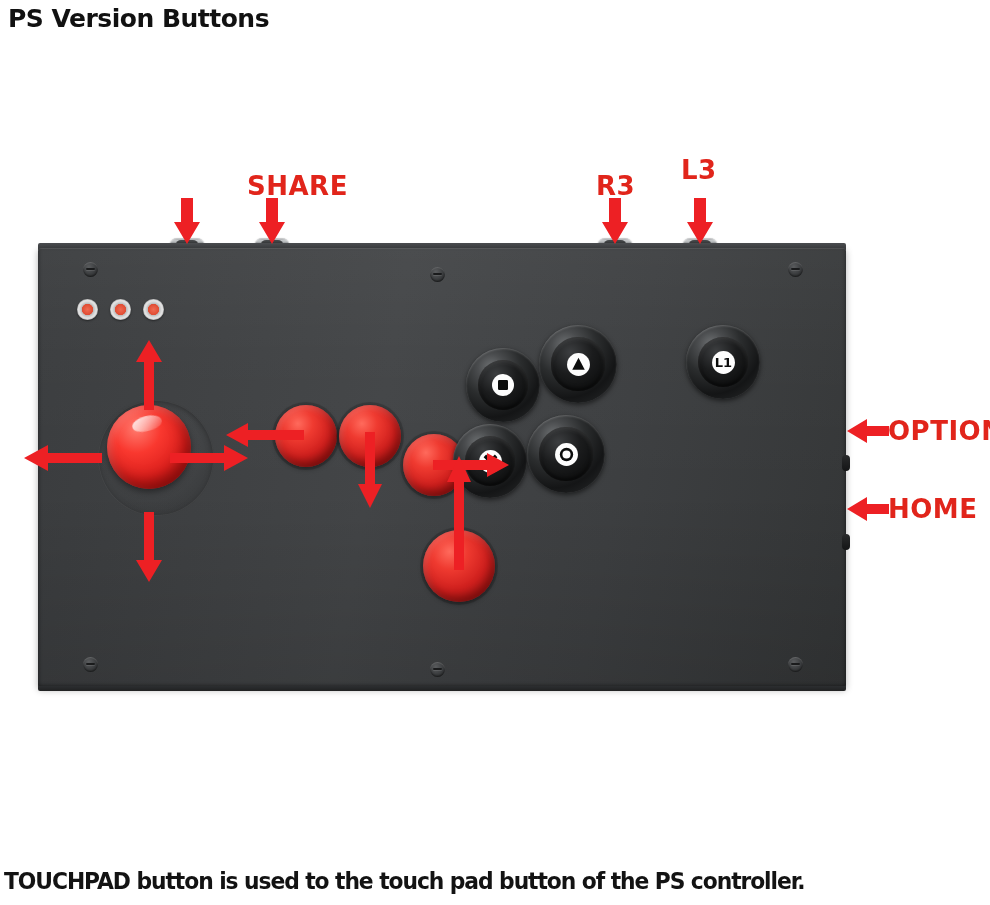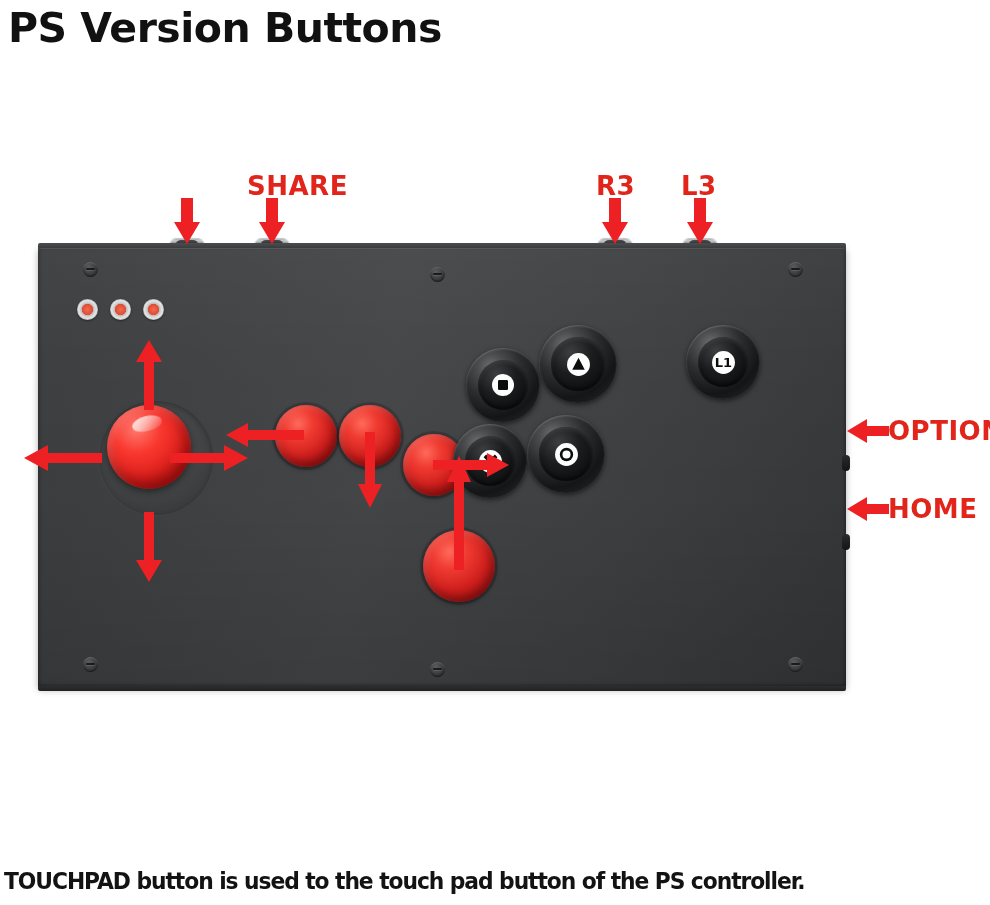--- a/index.html
+++ b/index.html
@@ -15,21 +15,21 @@
     font-family: "DejaVu Sans", sans-serif;
   }
 
   
   #page-title {
     position: absolute;
     left: 8px;
     top: 4px;
     font-family: "DejaVu Sans", sans-serif;
     font-weight: bold;
-    font-size: 41px;
+    font-size: 25px;
     letter-spacing: -0.5px;
     color: #111111;
     white-space: nowrap;
   }
   #footer-caption {
     position: absolute;
     left: 4px;
     top: 868px;
     font-family: "DejaVu Sans", sans-serif;
     font-weight: bold;
@@ -445,20 +445,20 @@
     </svg>
   </div>
   <div class="arrow" style="left:847px; top:436px;">
     <svg width="42" height="26" viewBox="0 0 42 26">
       <path d="M0 13 L20 1 L20 8 L42 8 L42 18 L20 18 L20 25 Z" fill="#ED2024"></path>
     </svg>
   </div>
 
   <div class="anno-label" style="left:247px; top:113px;">SHARE</div>
   <div class="anno-label" style="left:596px; top:113px;">R3</div>
-  <div class="anno-label" style="left:681px; top:113px;">L3</div>
+  <div class="anno-label" style="left:681px; top:97px;">L3</div>
 
   <div class="anno-label" style="left:888px; top:358px;">OPTION</div>
   <div class="anno-label" style="left:888px; top:436px;">HOME</div>
 
 </div>
 
 <div id="footer-caption">TOUCHPAD button is used to the touch pad button of the PS controller.</div>
 
 </body></html>

